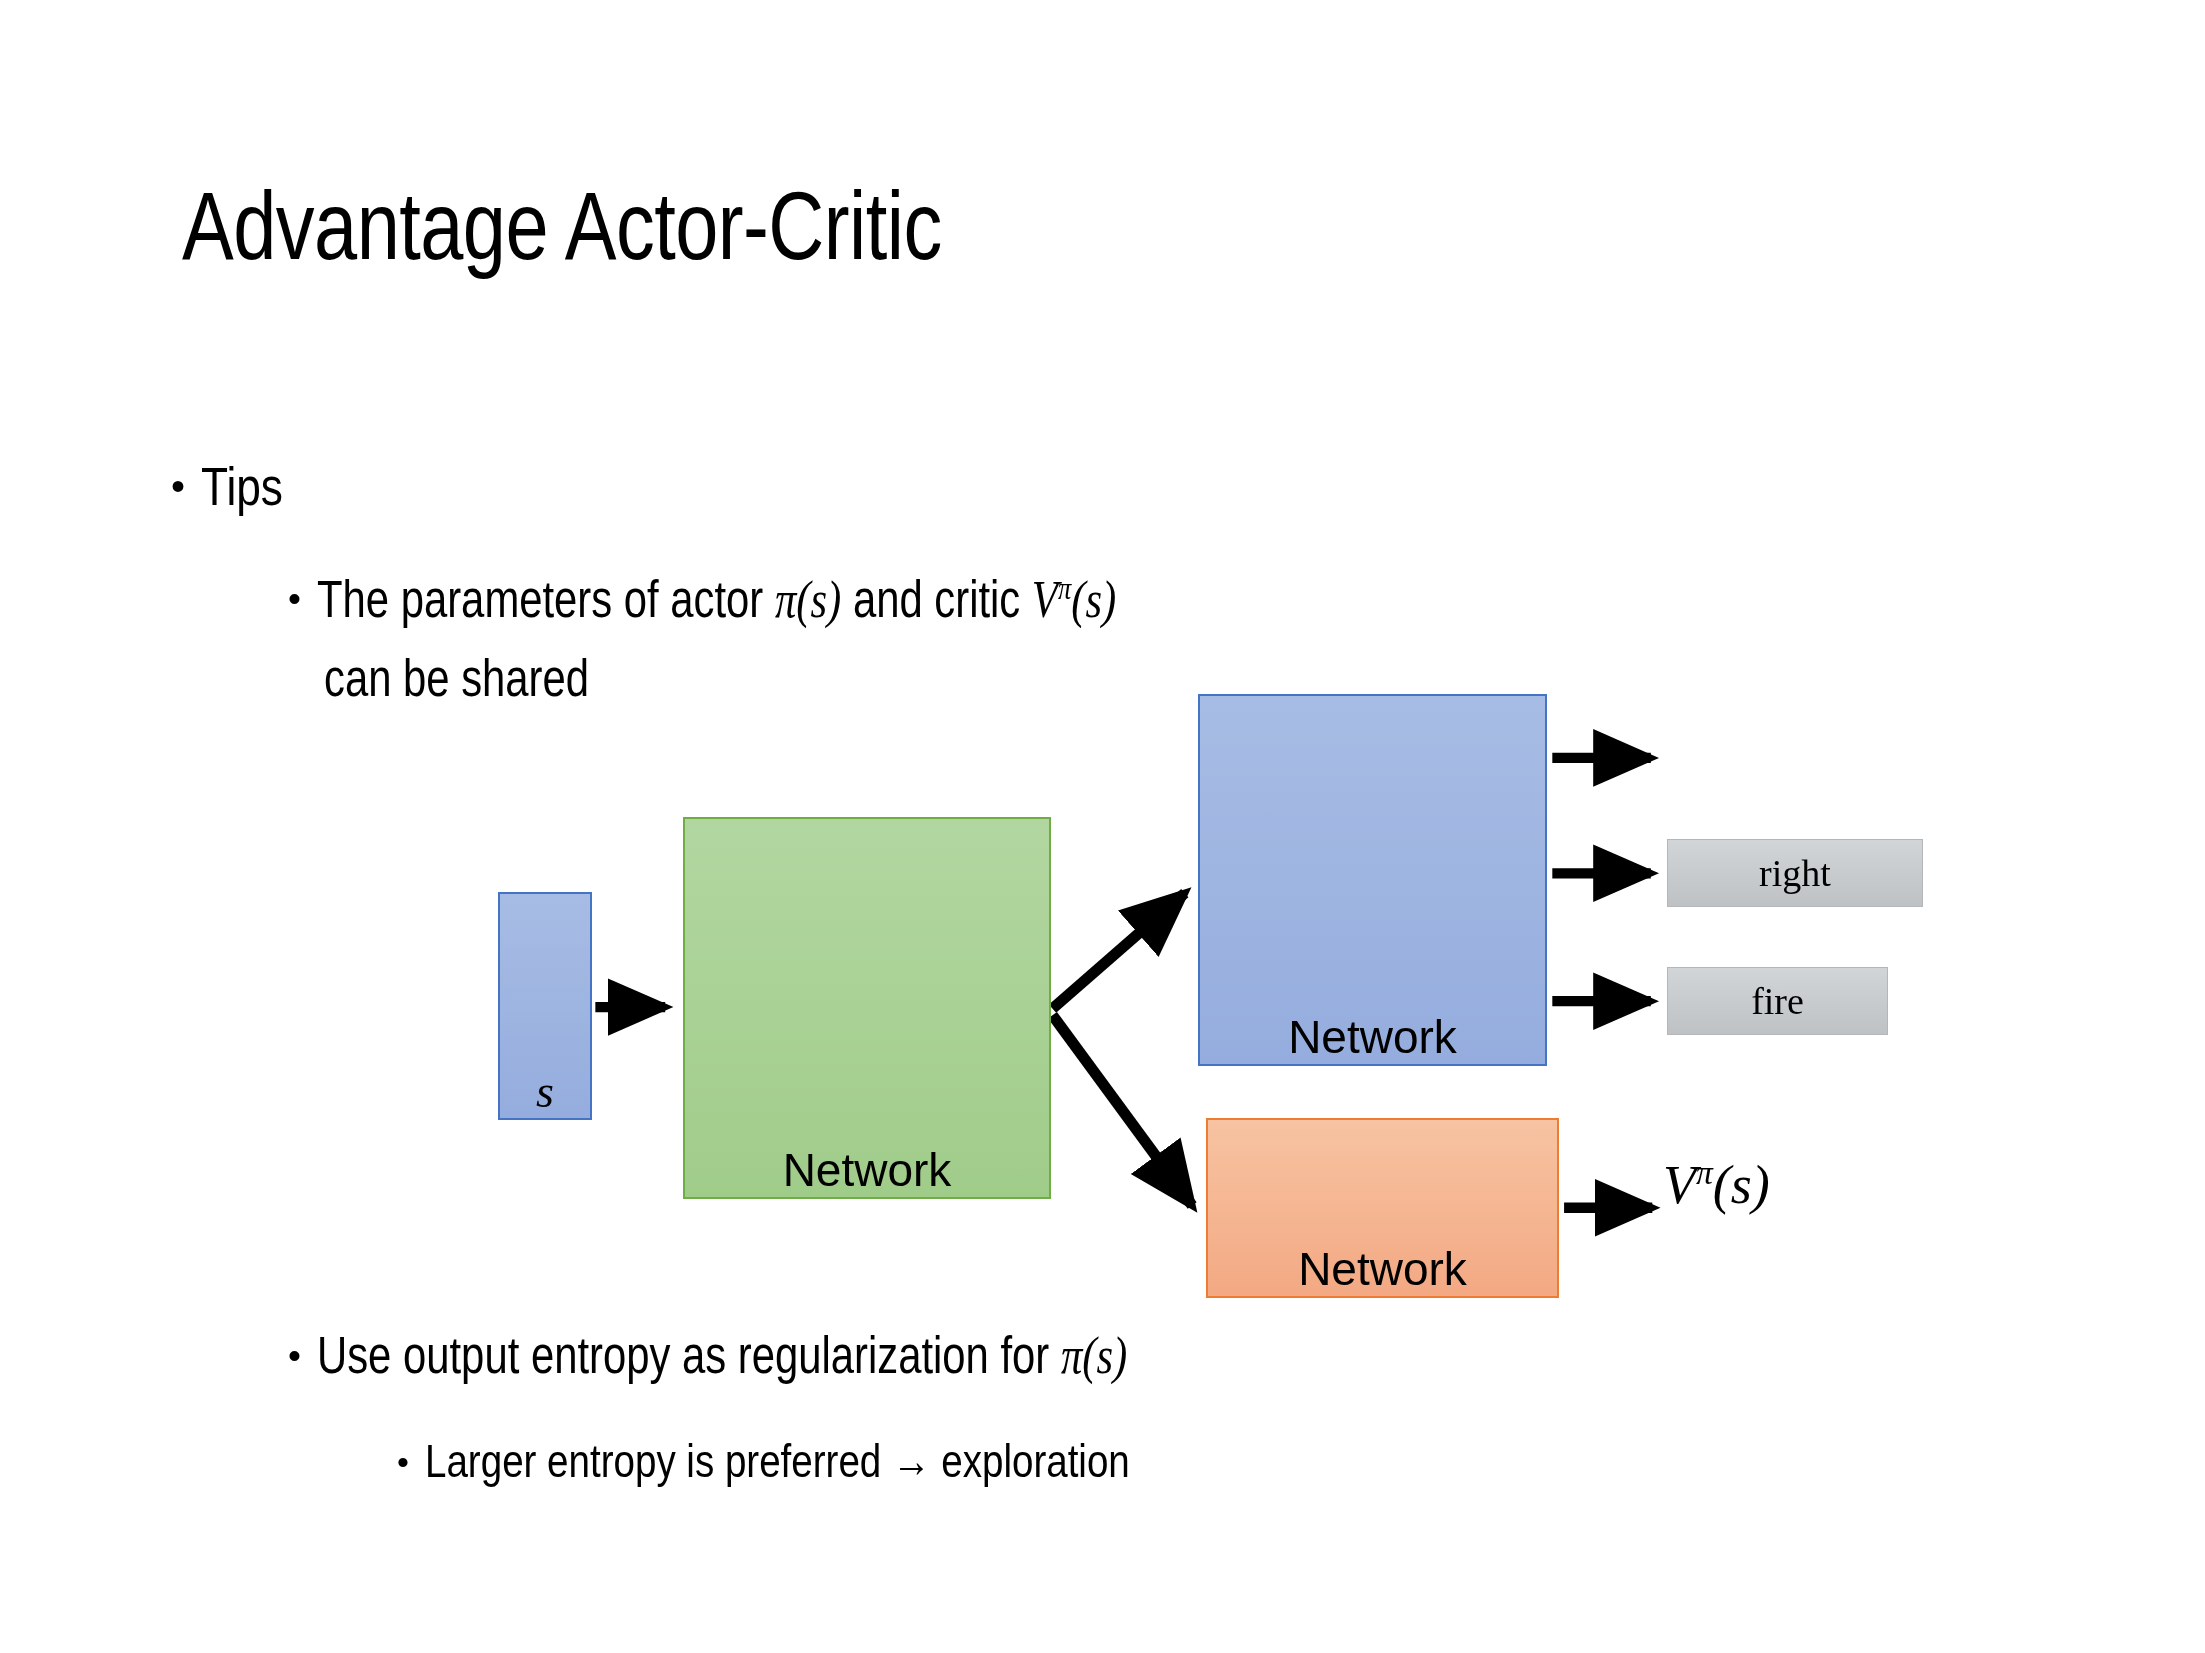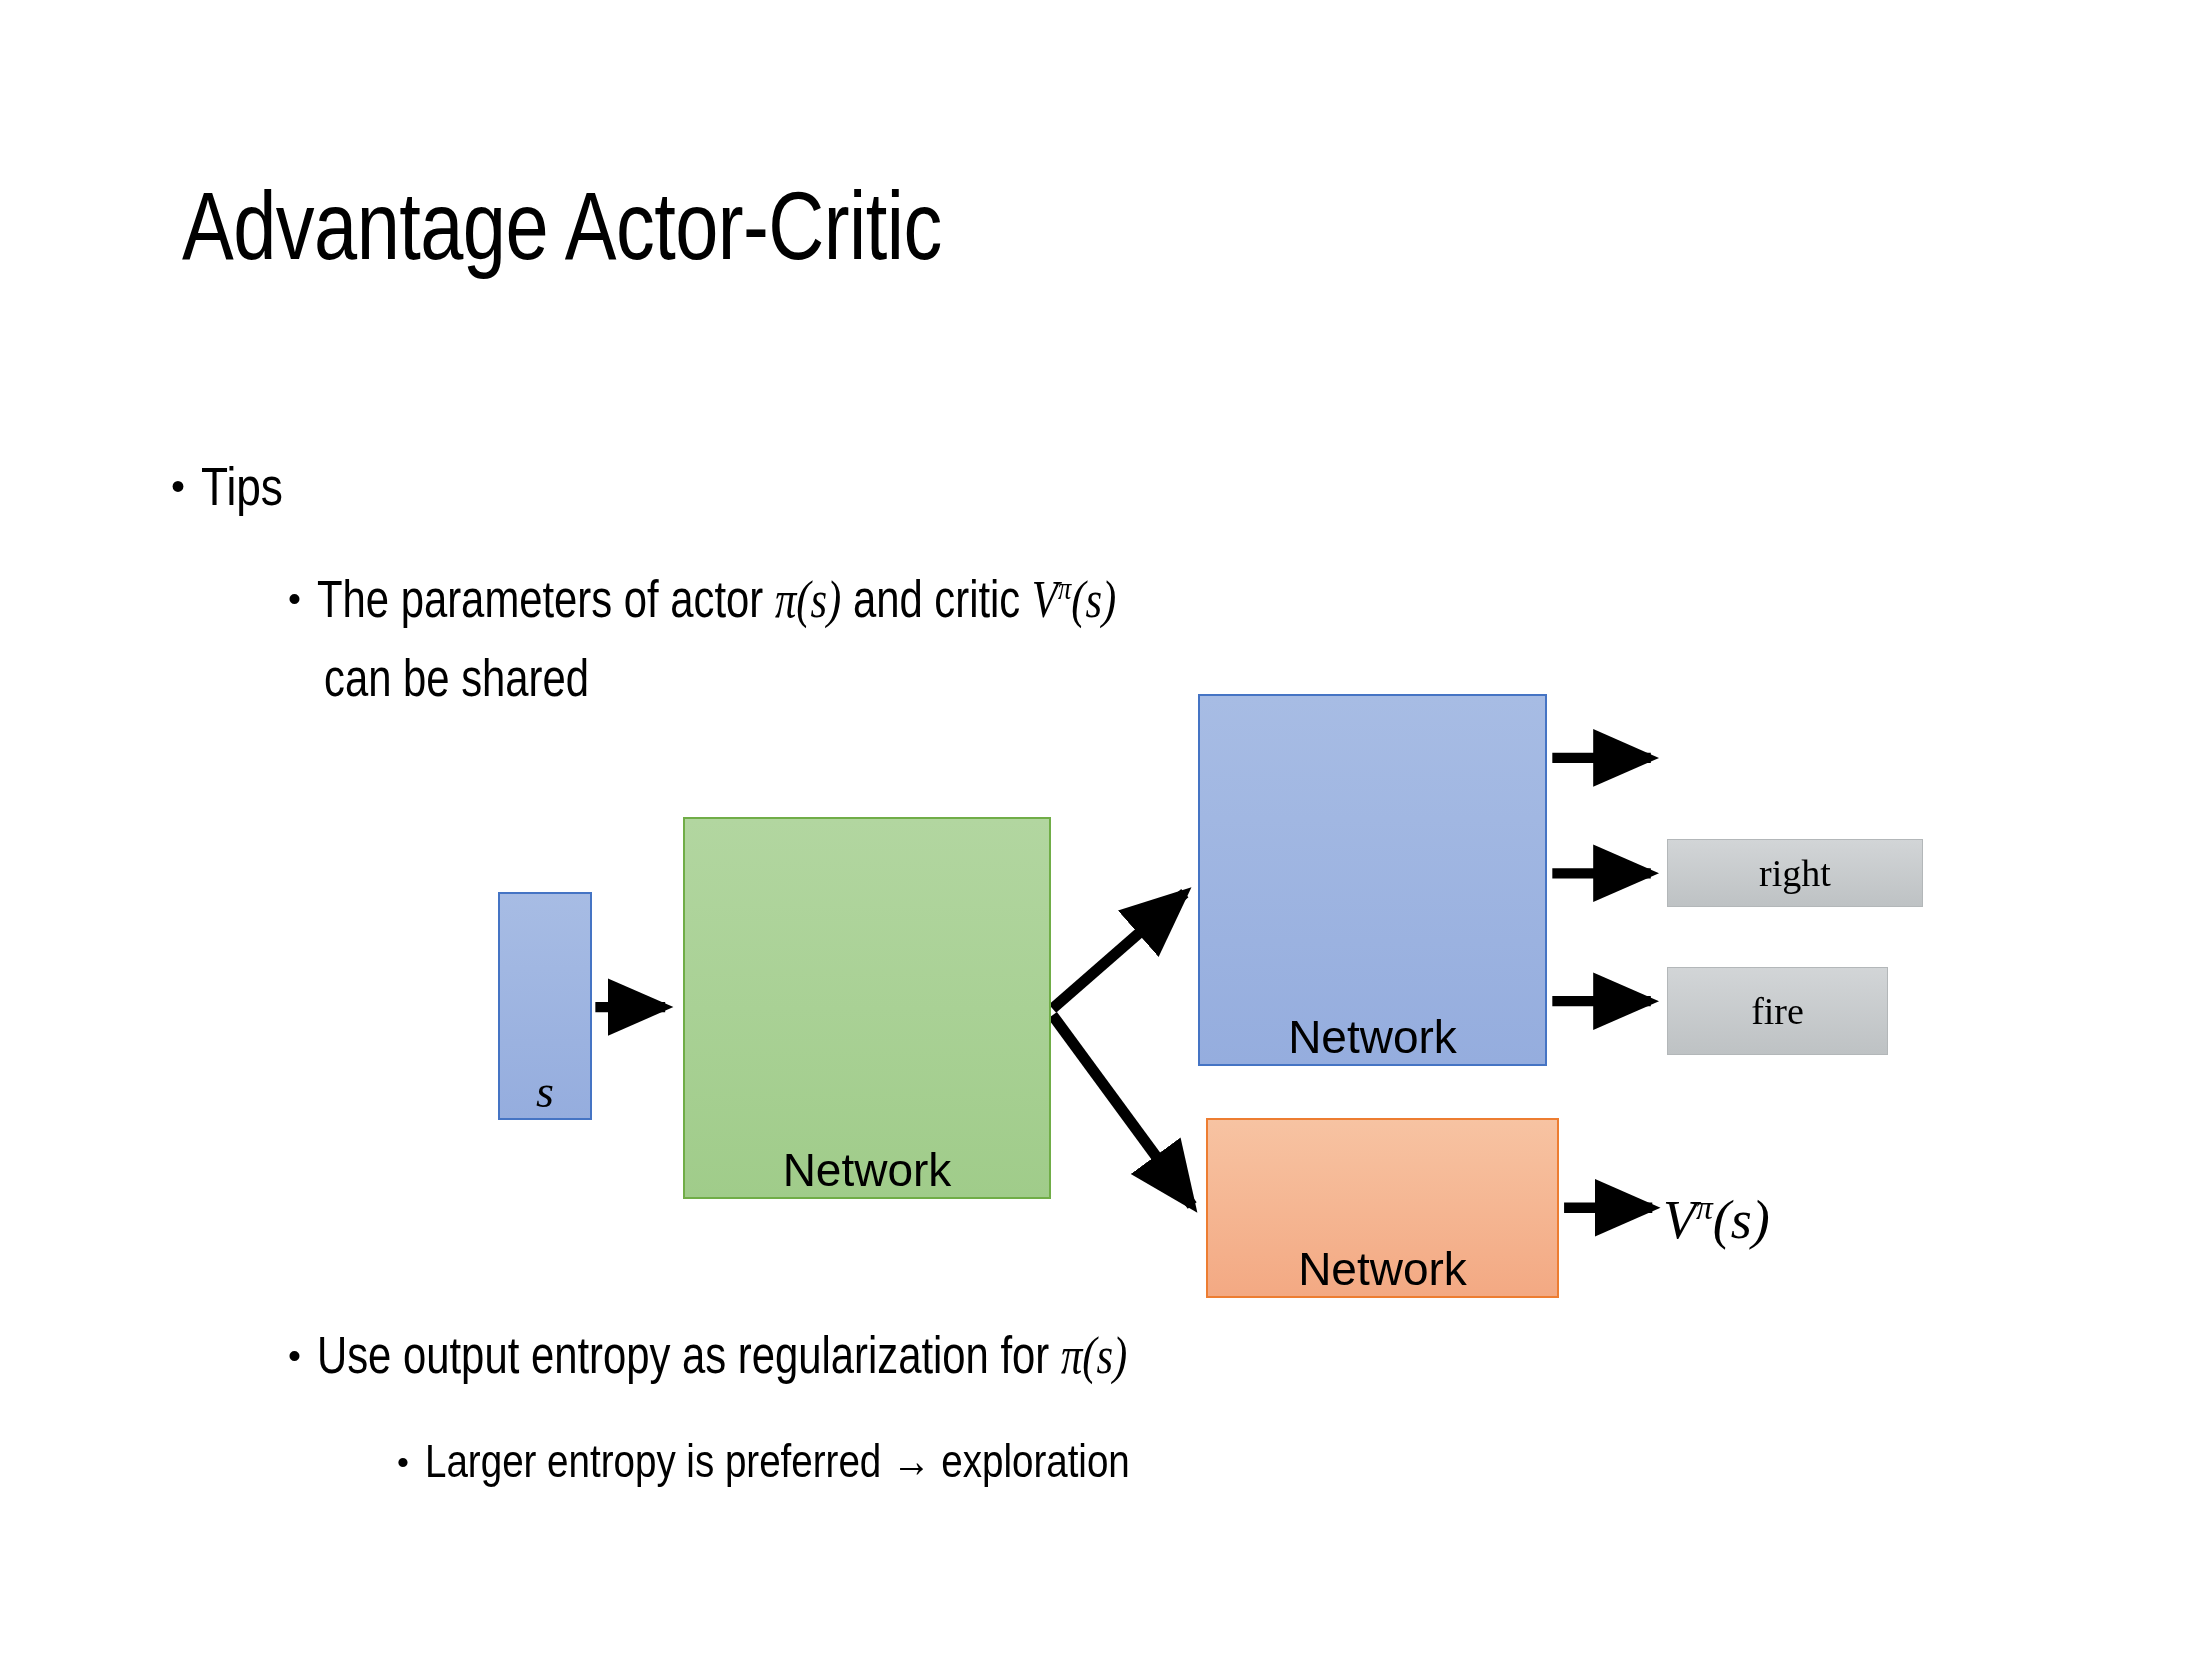--- a/index.html
+++ b/index.html
@@ -132,32 +132,31 @@
     justify-content: center;
     pointer-events: auto;
   }
   .gbox .lbl {
     font-family: "Liberation Serif", serif;
     font-size: 38px;
     color: #000;
   }
   #box-left  { left: 1667px; top: 724px;  width: 221px; height: 68px; }
   #box-right { left: 1667px; top: 839px; width: 256px; height: 68px; }
-  #box-fire  { left: 1667px; top: 967px; width: 221px; height: 88px; }
+  #box-fire  { left: 1667px; top: 967px; width: 221px; height: 68px; }
 
   #vpi-label {
     position: absolute;
     left: 1663px;
     top: 1154px;
     font-family: "Liberation Serif", serif;
     font-style: italic;
     font-size: 54px;
     white-space: nowrap;
     pointer-events: auto;
-    margin-top: 35px;
   }
   #vpi-label sup {
     font-size: 0.62em;
     vertical-align: super;
   }
 
   svg.arrows {
     position: absolute;
     left: 0; top: 0;
     width: 2205px; height: 1654px;

